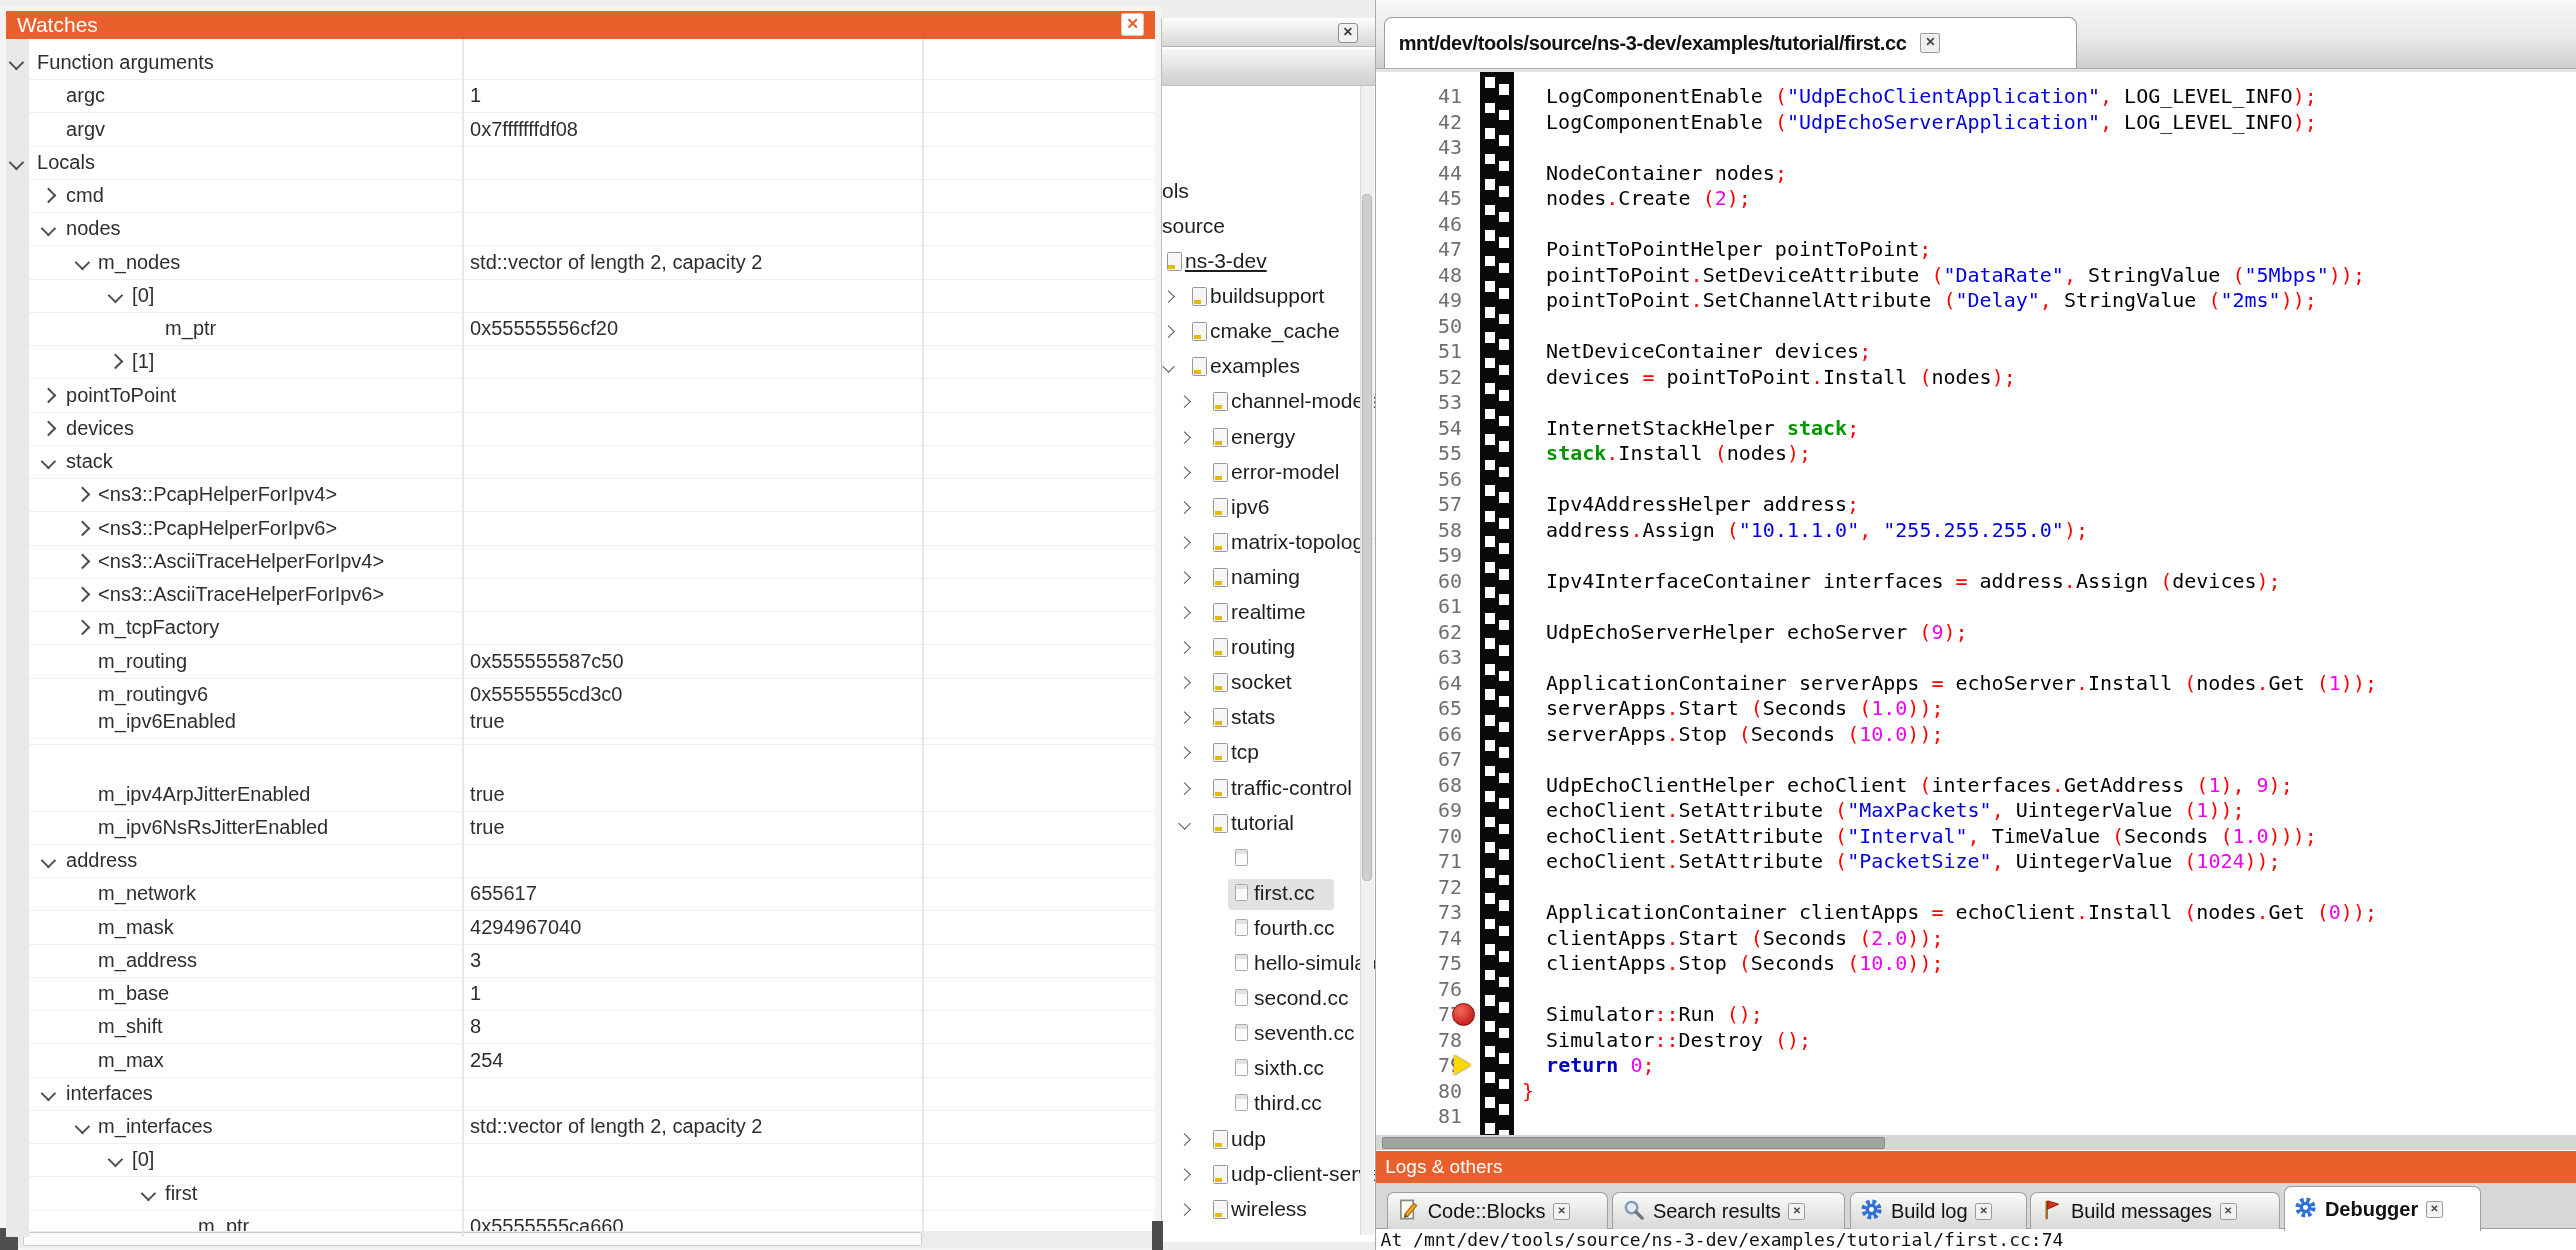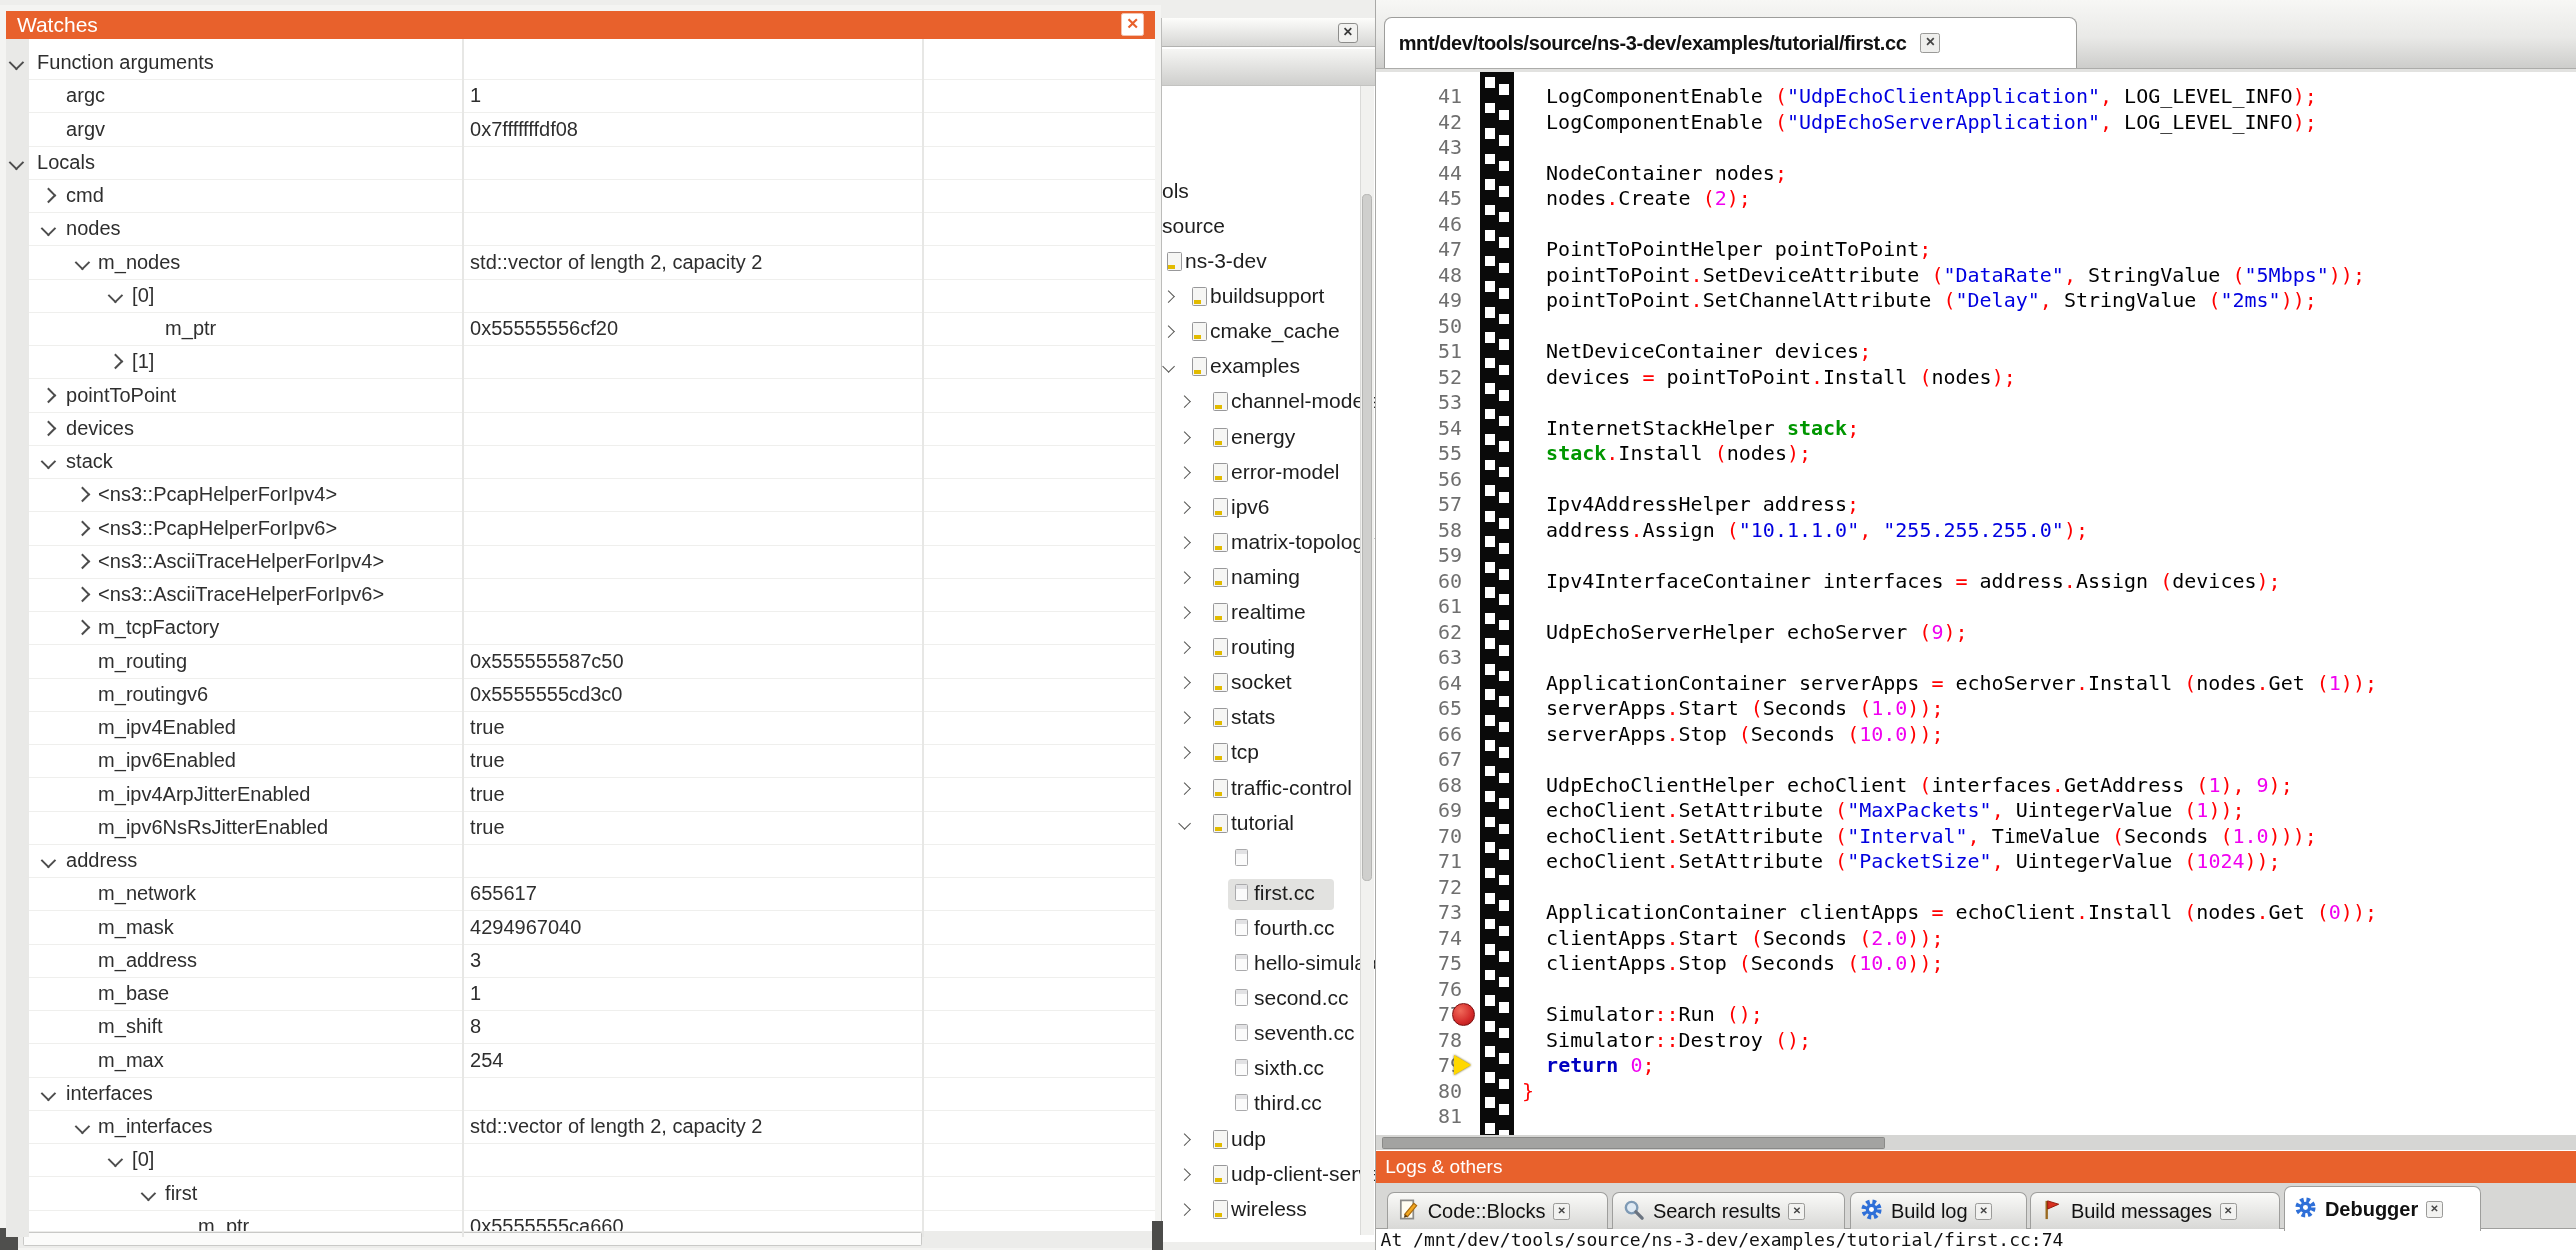--- a/index.html
+++ b/index.html
@@ -195,21 +195,21 @@
           <span class="val">0x555555587c50</span>
         </div>
         <div class="abs w-row" style="top: 632px;">
           <span class="lbl" style="left: 92px;">m_routingv6</span>
           <span class="val">0x5555555cd3c0</span>
         </div>
         <div class="abs w-row" style="top: 665px;">
           <span class="lbl" style="left: 92px;">m_ipv4Enabled</span>
           <span class="val">true</span>
         </div>
-        <div class="abs w-row" style="top: 698px;">
+        <div class="abs w-row" style="top: 659px;">
           <span class="lbl" style="left: 92px;">m_ipv6Enabled</span>
           <span class="val">true</span>
         </div>
         <div class="abs w-row" style="top: 732px;">
           <span class="lbl" style="left: 92px;">m_ipv4ArpJitterEnabled</span>
           <span class="val">true</span>
         </div>
         <div class="abs w-row" style="top: 765px;">
           <span class="lbl" style="left: 92px;">m_ipv6NsRsJitterEnabled</span>
           <span class="val">true</span>
@@ -278,21 +278,21 @@
   <div class="abs" id="tree-band"></div>
   <div class="abs" id="tree-body">
       <div class="abs tree-item" style="top: 90px;">
         <span class="tlbl" style="left: 0px;">ols</span>
       </div>
       <div class="abs tree-item" style="top: 125px;">
         <span class="tlbl" style="left: 0px;">source</span>
       </div>
       <div class="abs tree-item" style="top: 160px;">
         <span class="ti proj" style="left: 4.6px;"></span>
-        <span class="tlbl" style="left: 23px;">ns-3-dev</span>
+        <span class="tlbl" style="left: 23px; text-decoration: underline;">ns-3-dev</span>
       </div>
       <div class="abs tree-item" style="top: 195px;">
         <span class="tchev closed" style="left: 1.5px;"></span>
         <span class="ti proj" style="left: 30px;"></span>
         <span class="tlbl" style="left: 48px;">buildsupport</span>
       </div>
       <div class="abs tree-item" style="top: 230px;">
         <span class="tchev closed" style="left: 1.5px;"></span>
         <span class="ti proj" style="left: 30px;"></span>
         <span class="tlbl" style="left: 48px;">cmake_cache</span>

